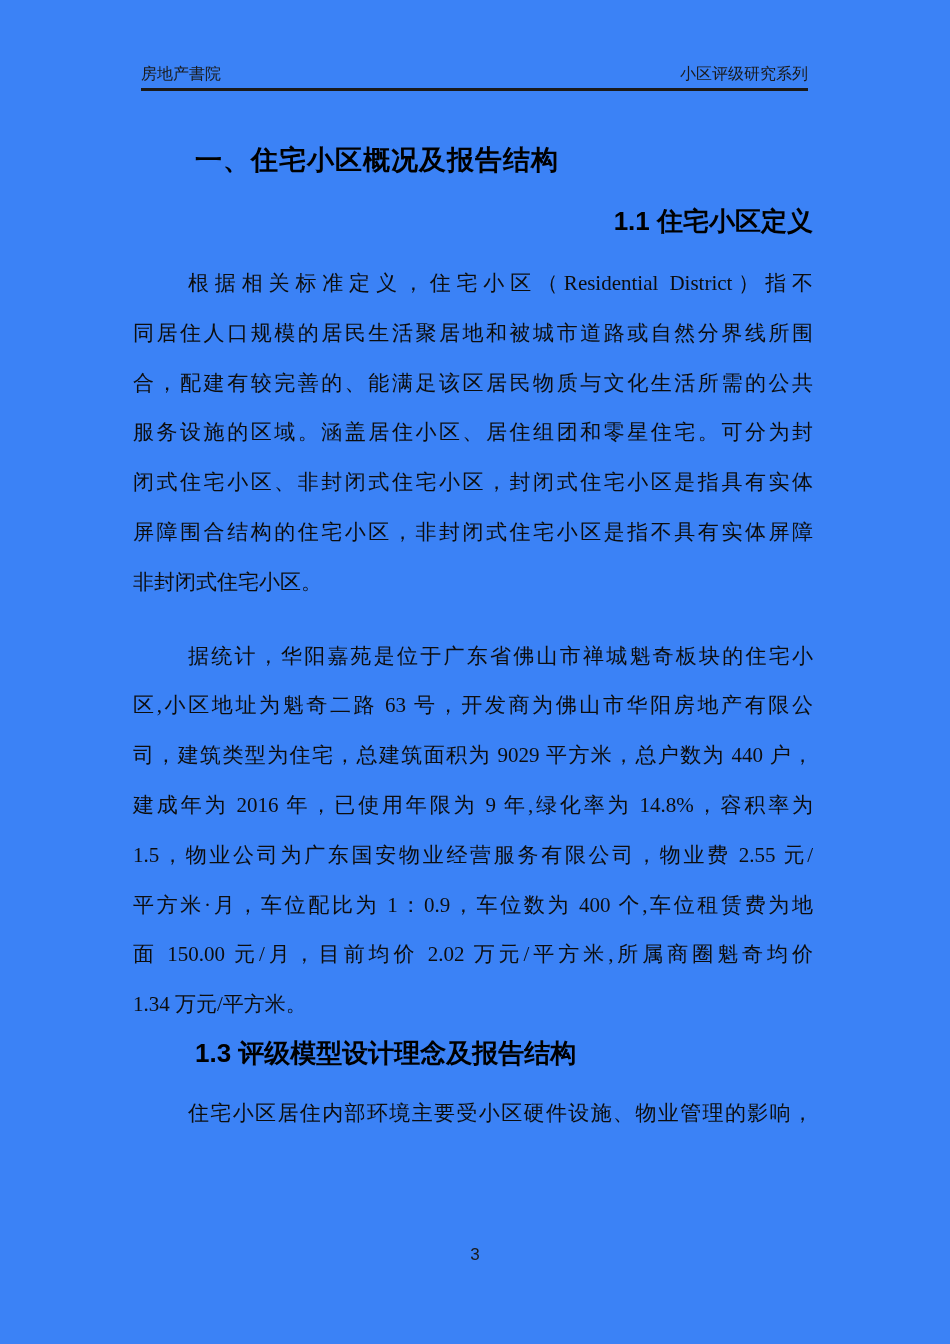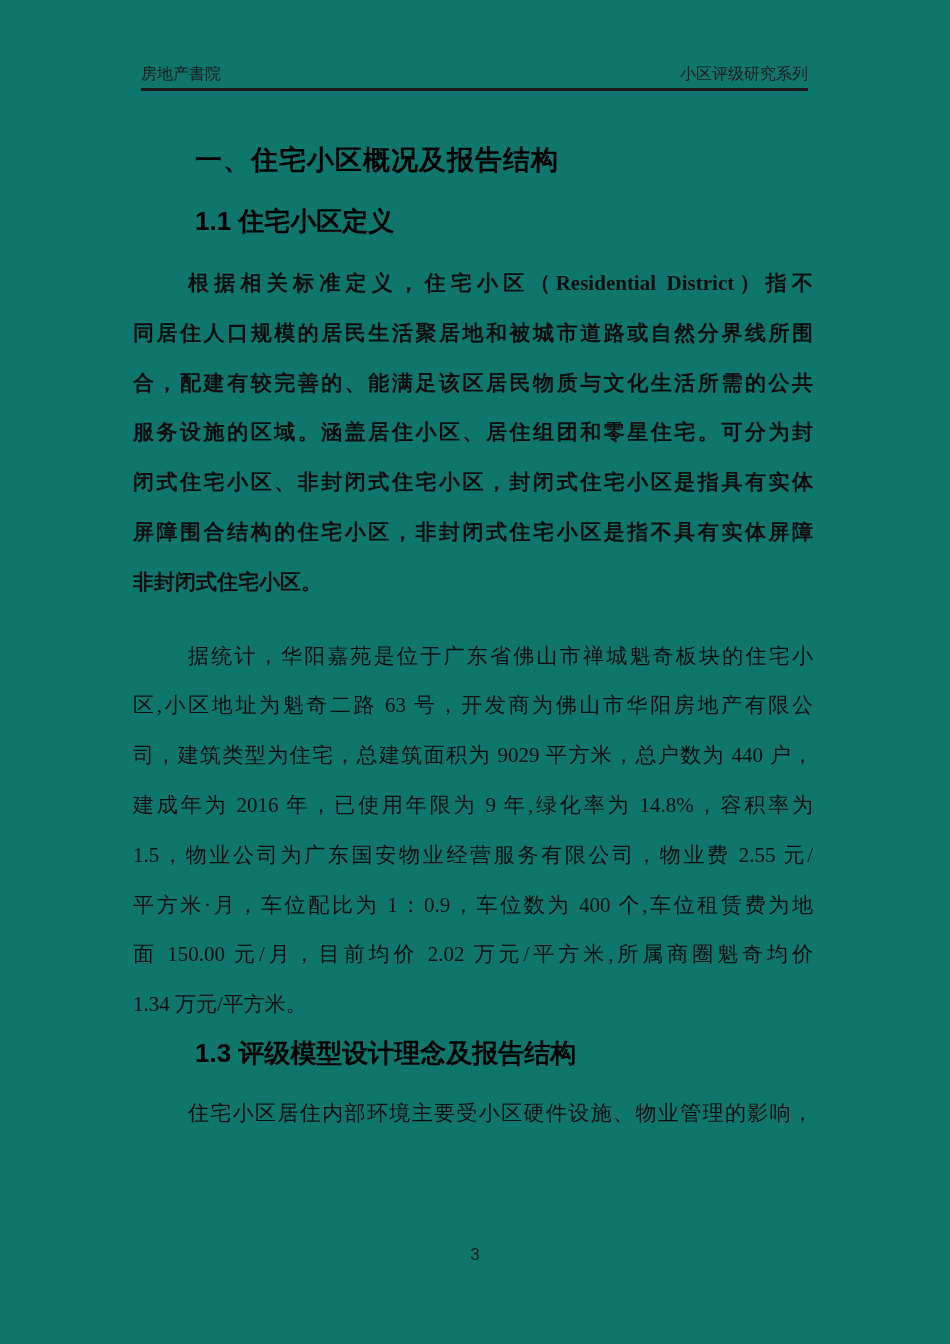--- a/index.html
+++ b/index.html
@@ -2,21 +2,21 @@
 <html><head>
 <meta charset="utf-8">
 <style>
   * { margin: 0; padding: 0; box-sizing: border-box; }
   html, body { background: #888; }
   .page {
     position: relative;
     width: 950px;
     height: 1344px;
     margin: 0 auto;
-    background: #0f766e;
+    background: #3b82f6;
     color: #111111;
     overflow: hidden;
     font-family: "Liberation Serif", "DejaVu Serif", serif;
   }
   
   .page-header {
     position: absolute;
     top: 63px;
     left: 141px;
     right: 142px;
@@ -47,25 +47,25 @@
     letter-spacing: 1px;
   }
   .h2 {
     margin-left: 62px;
     font-family: "Liberation Sans", "DejaVu Sans", sans-serif;
     font-size: 26px;
     line-height: 27px;
     font-weight: bold;
     color: #000;
   }
-  .h2-11 { margin-top: 34px; }
+  .h2-11 { margin-top: 34px; text-align: right; }
   .h2-12 { margin-top: 25px; }
   .h2-13 { margin-top: 10px; }
   .para { font-size: 21px; line-height: 49.8px; color: #0d0d0d; }
-  .para-1 { margin-top: 24px; font-weight: bold; }
+  .para-1 { margin-top: 24px; }
   .para-2 { margin-top: 24px; }
   .para-3 { margin-top: 22px; }
   .line {
     text-align: justify;
     text-align-last: justify;
     white-space: nowrap;
   }
   .line.indent { text-indent: 55px; }
   .line.end { text-align-last: left; }
   

